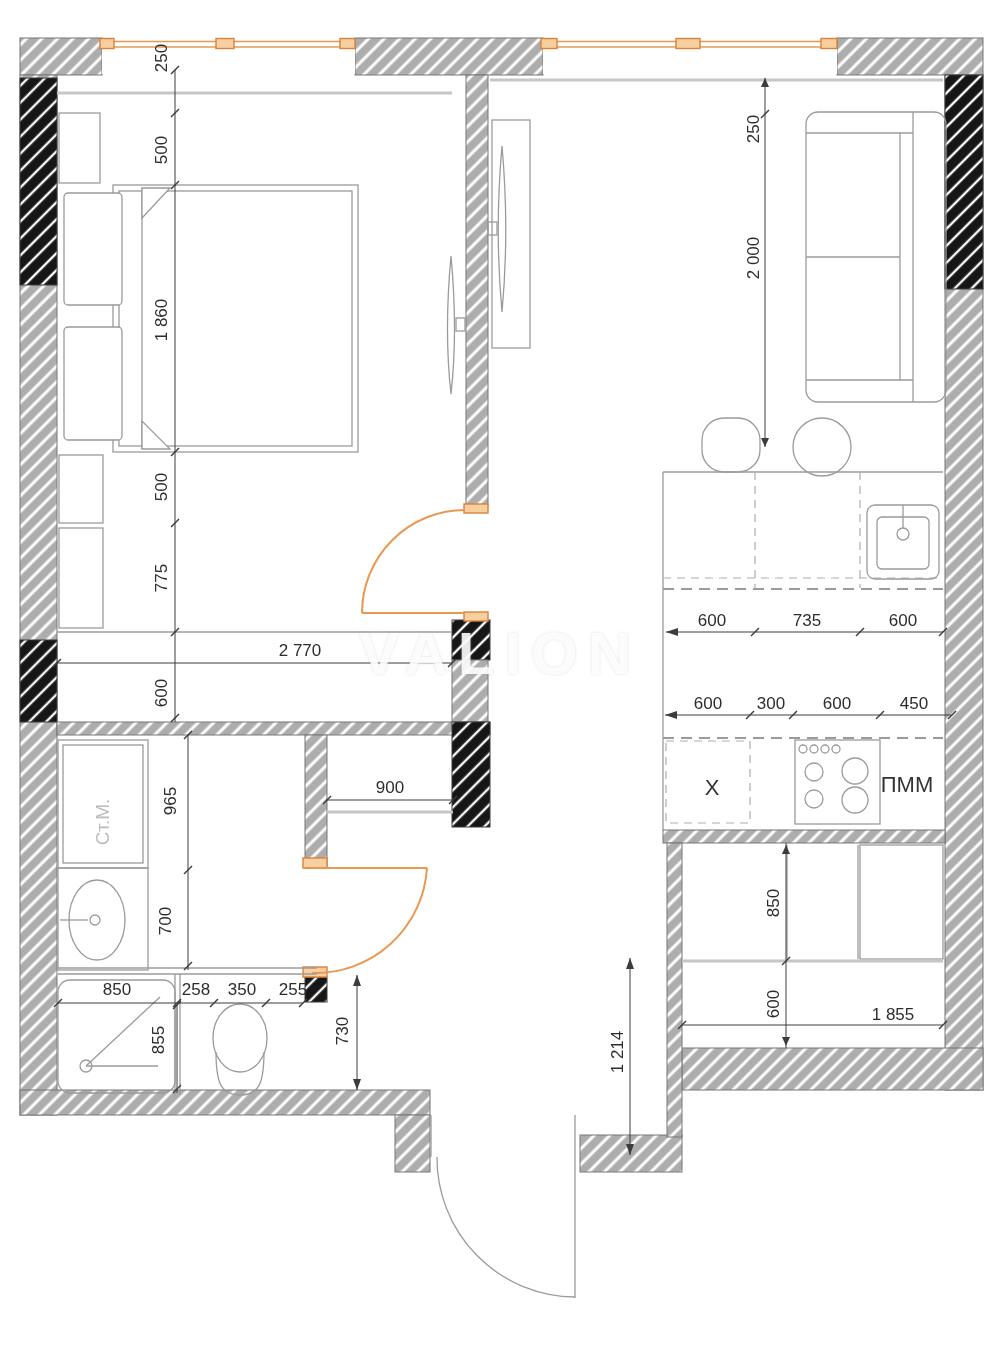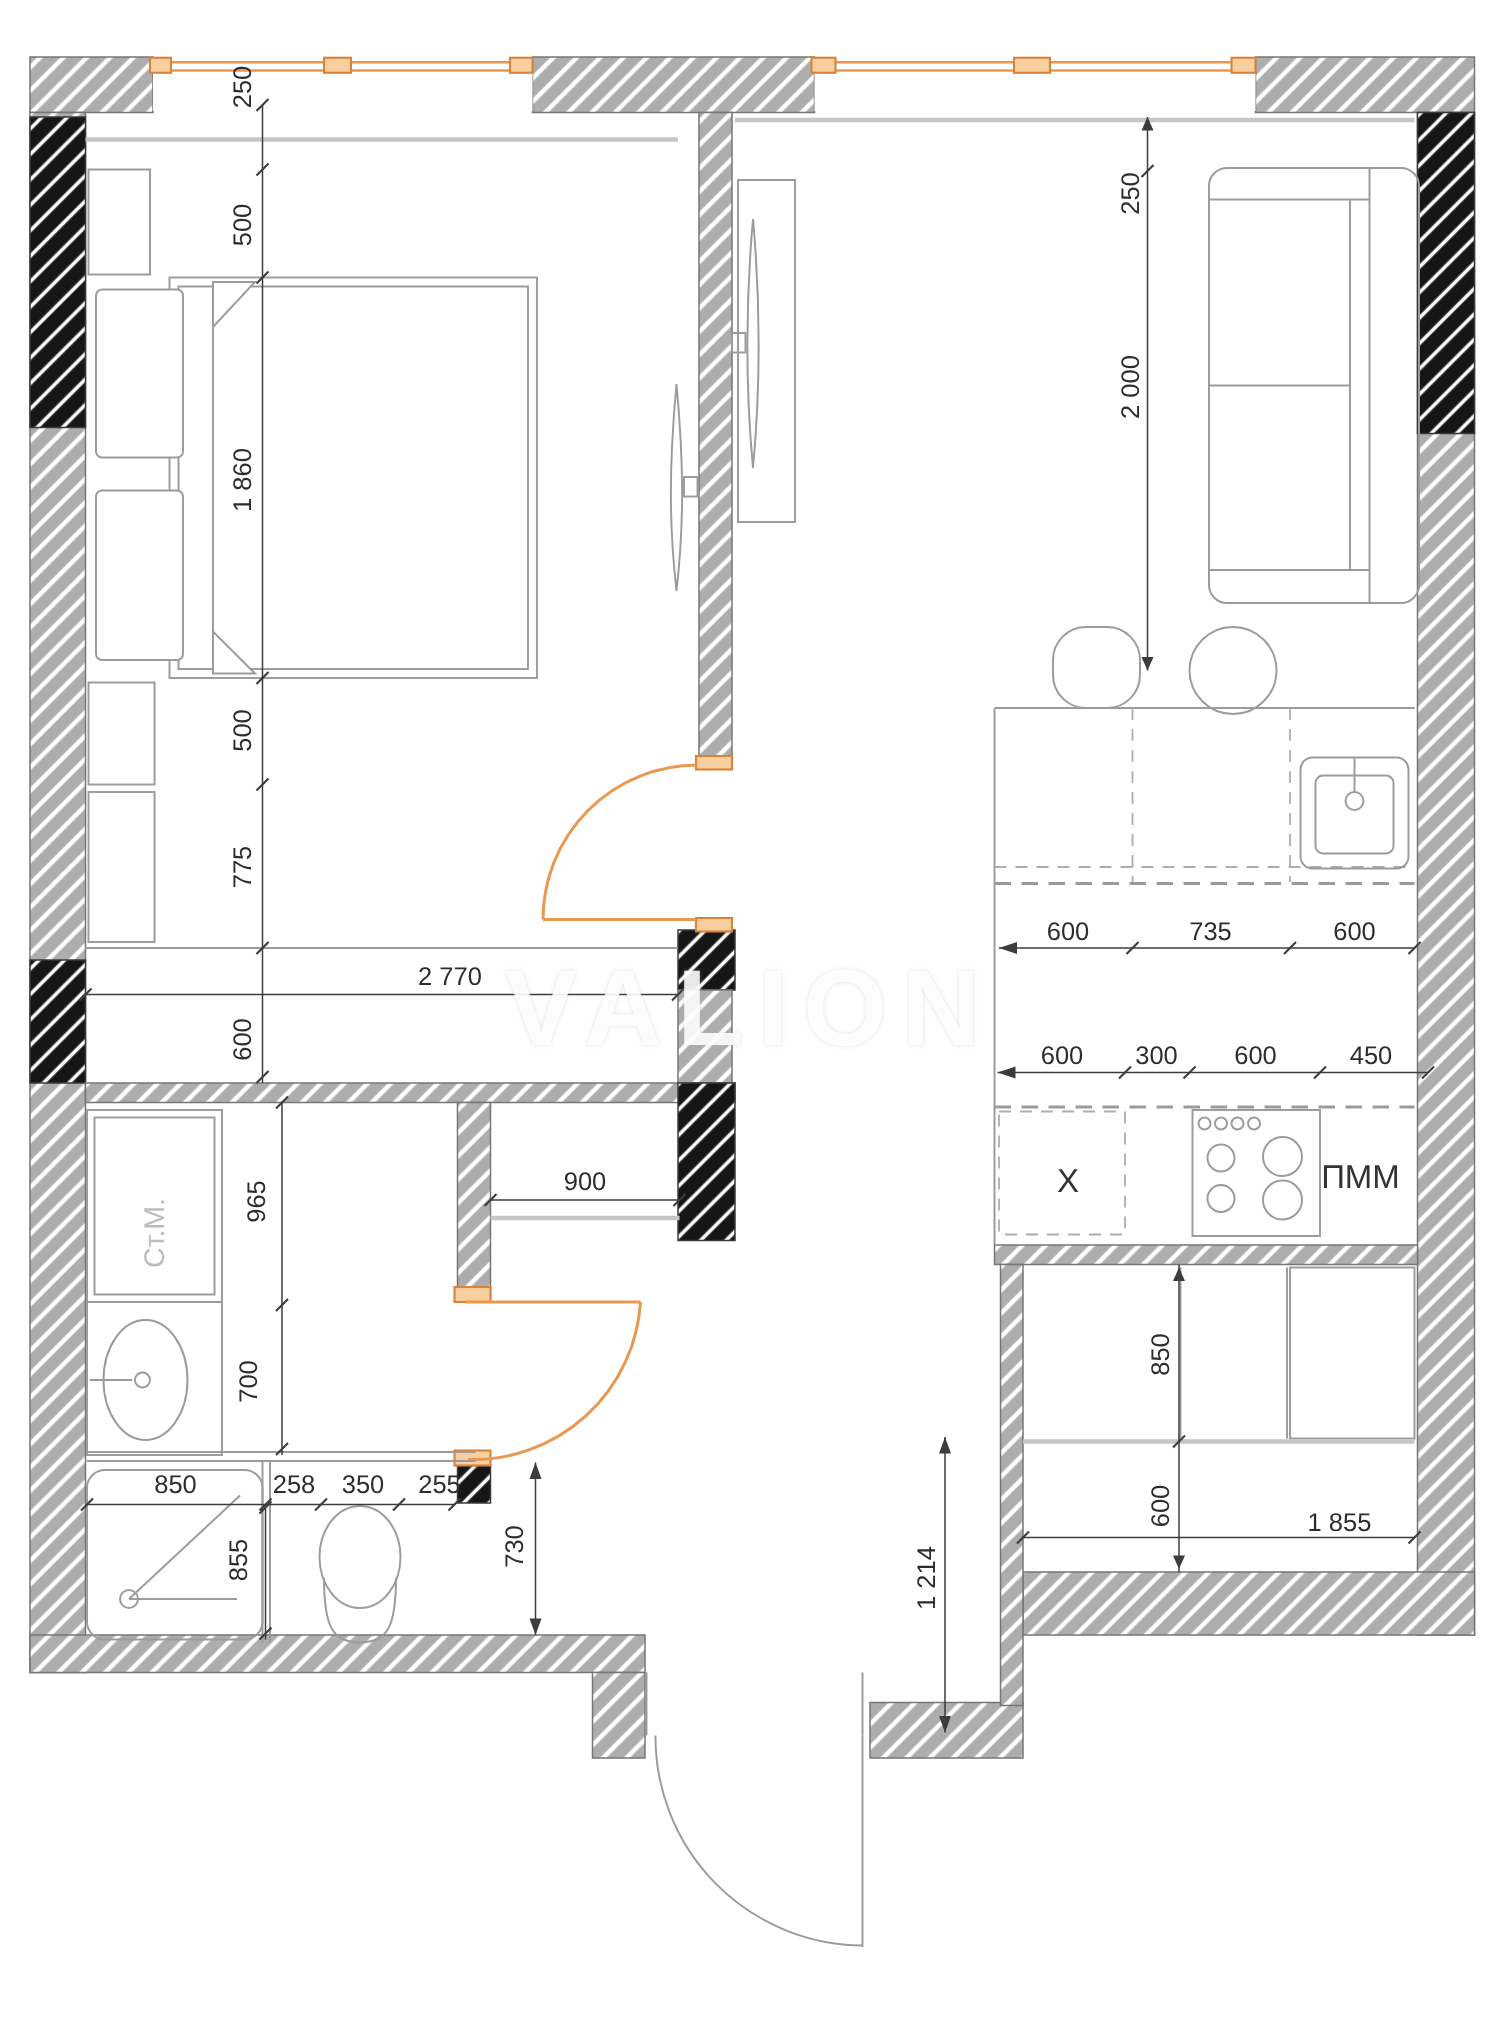--- a/index.html
+++ b/index.html
@@ -19,22 +19,22 @@
   .orj {fill:#f8cf9f;stroke:#d9823b;stroke-width:1.4;}
   .dim {fill:none;stroke:#3c3c3c;stroke-width:1;}
   .tick{stroke:#3c3c3c;stroke-width:1.4;}
   .arr {fill:#3c3c3c;stroke:none;}
   .dimtxt{font-family:"Liberation Sans",sans-serif;font-size:17px;fill:#2d2d2d;
           text-anchor:middle;dominant-baseline:middle;}
   .ann-strong{font-family:"Liberation Sans",sans-serif;font-size:22px;fill:#333;
           text-anchor:middle;dominant-baseline:middle;}
   .ann-muted{font-family:"Liberation Sans",sans-serif;font-size:19px;fill:#bcbcbc;
           text-anchor:middle;dominant-baseline:middle;}
-  .watermark{position:absolute;left:500px;top:676px;transform:translate(-50%,-54%);
-             font-weight:800;font-size:72px;letter-spacing:10px;
+  .watermark{position:absolute;left:500px;top:656px;transform:translate(-50%,-54%);
+             font-weight:800;font-size:60px;letter-spacing:10px;
              color:rgba(255,255,255,0.88);text-shadow:0 0 3px rgba(170,170,170,0.35);
              user-select:none;pointer-events:none;white-space:nowrap;}
 </style>
 </head>
 <body>
 
 <div class="plan-wrap">
 
 <svg id="plan-svg" width="1003" height="1349" viewBox="0 0 1003 1349" xmlns="http://www.w3.org/2000/svg">
   <defs>

